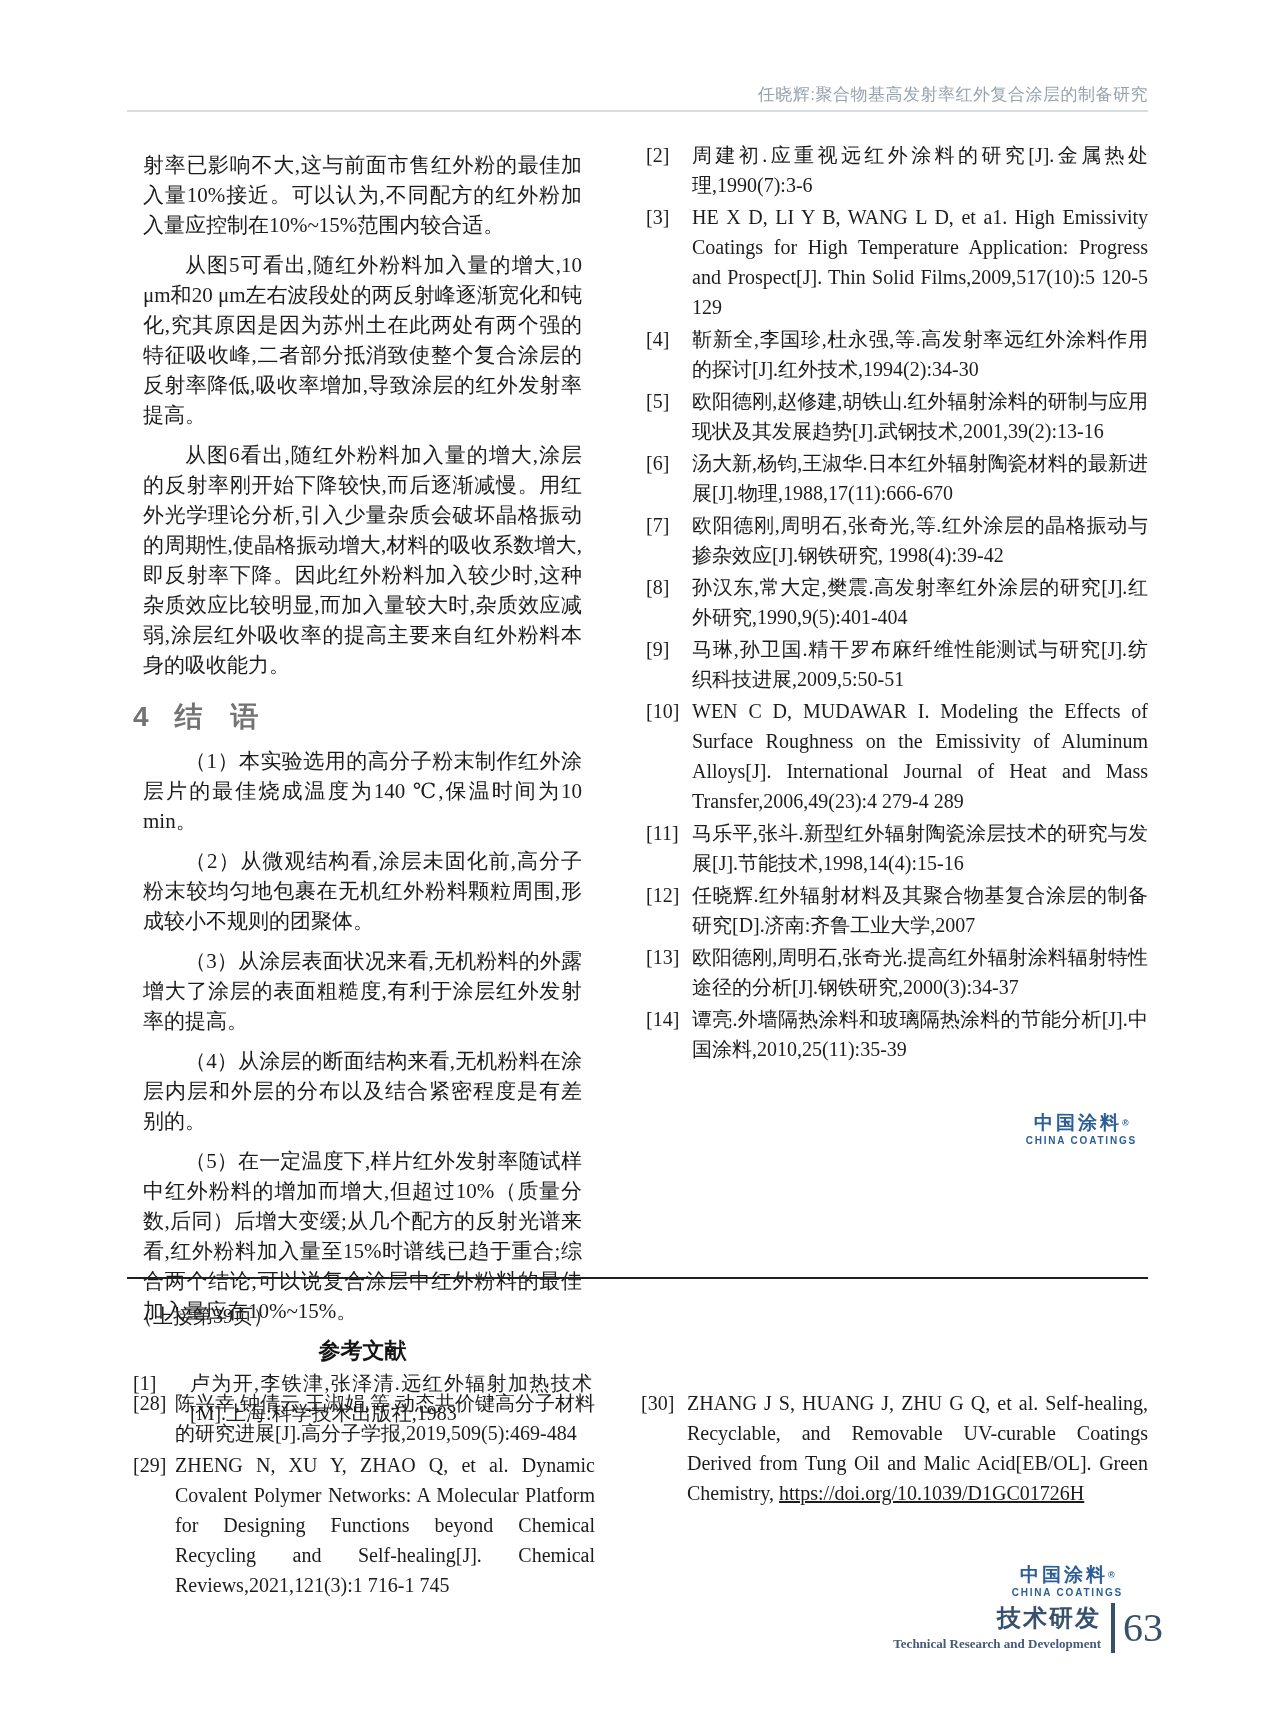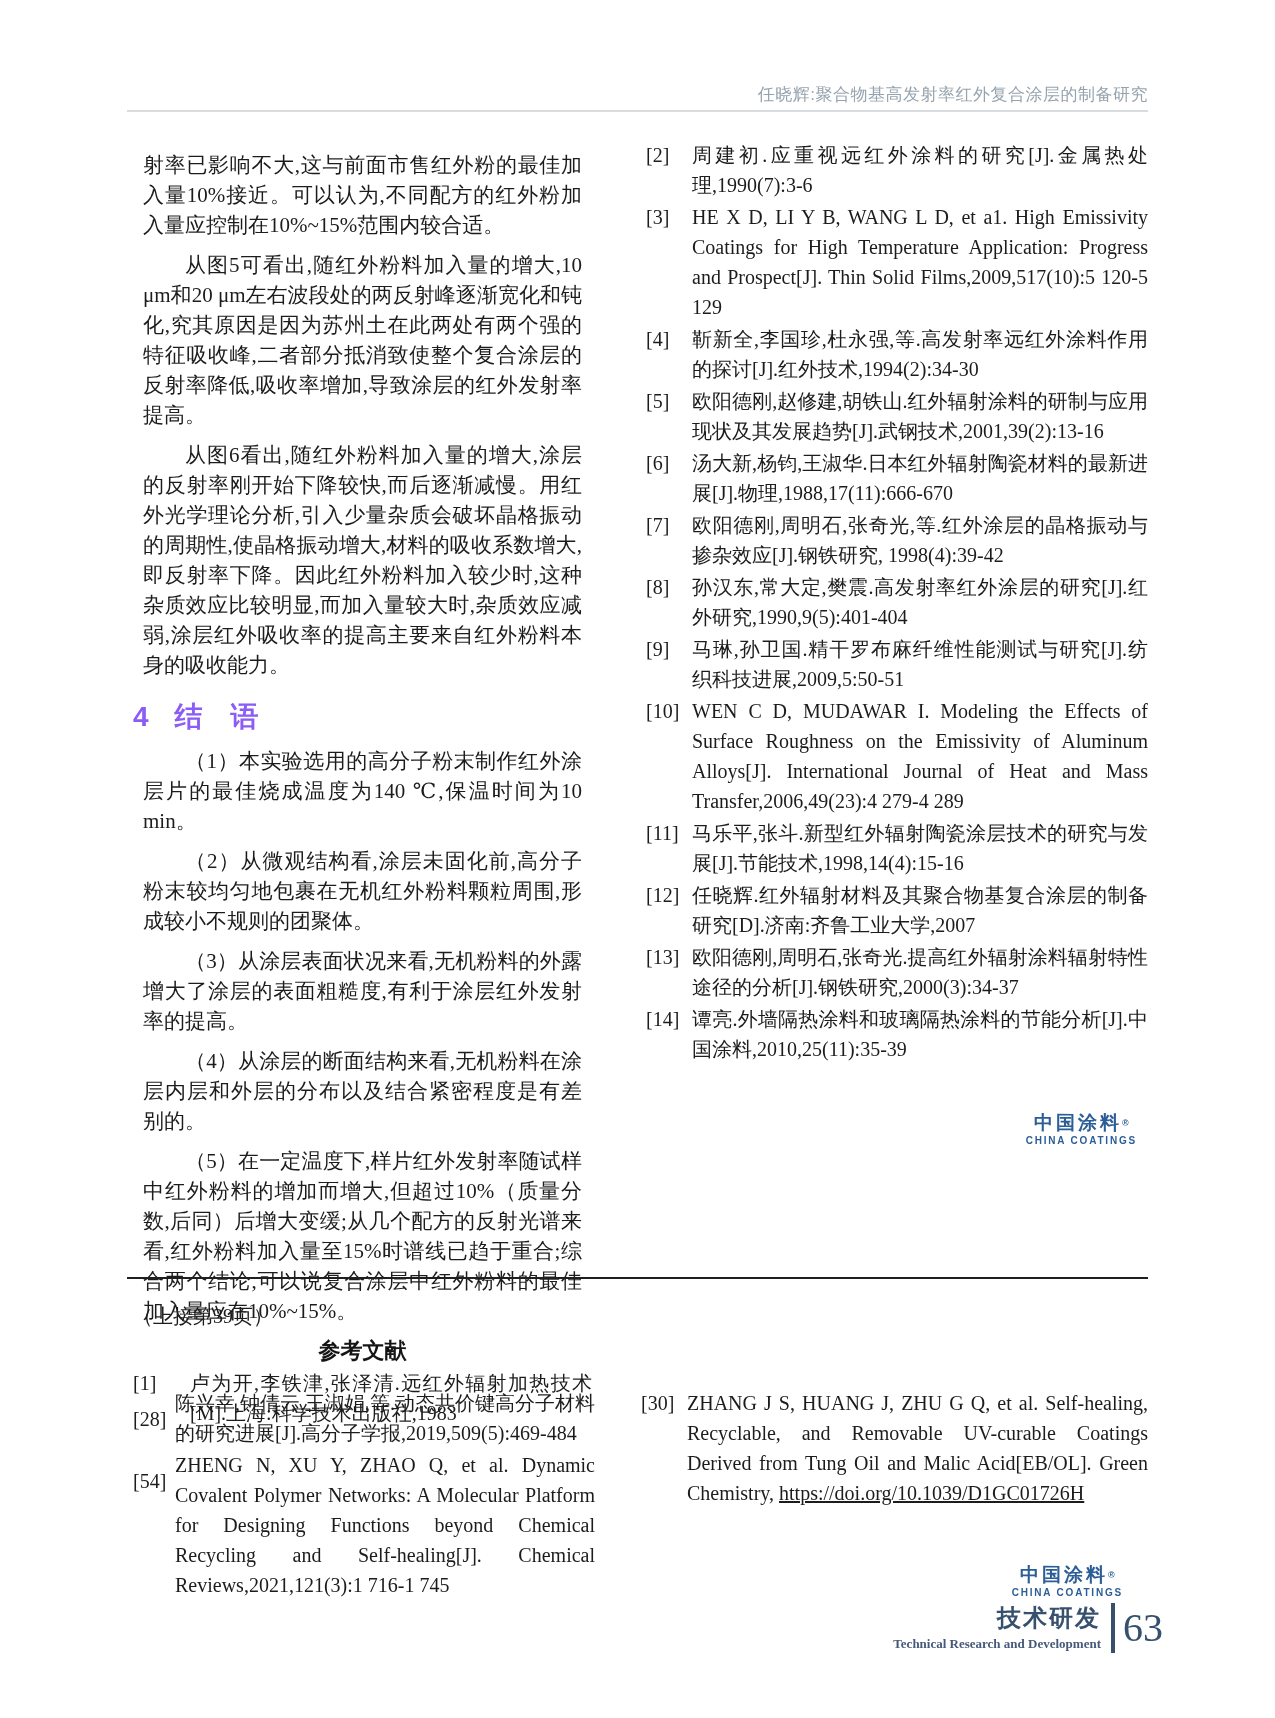--- a/index.html
+++ b/index.html
@@ -10,21 +10,21 @@
         letter-spacing:.5px;font-family:"Liberation Sans","DejaVu Sans",sans-serif;}
   .head-rule{position:absolute;top:110px;left:127px;width:1021px;height:2px;background:#d9dcdf;}
 
   .col{position:absolute;text-align:justify;}
   .col-left{top:140px;left:133px;width:459px;font-size:21px;line-height:30px;}
   .col-right{top:140px;left:646px;width:502px;font-size:20px;line-height:30px;}
   .body-p{margin:10px;text-indent:2em;}
   .body-p.no-indent{text-indent:0;}
 
   .sec-head{margin:20px 0 12px 0;font-family:"Liberation Sans","DejaVu Sans",sans-serif;
-        font-size:28px;font-weight:bold;color:#8b5cf6;line-height:34px;text-align:left;}
+        font-size:28px;font-weight:bold;color:#737373;line-height:34px;text-align:left;}
   .sec-title{margin-left:26px;}
 
   .refs-title{margin:4px 0 2px 0;text-align:center;font-family:"Liberation Sans","DejaVu Sans",sans-serif;
         font-size:22px;font-weight:bold;color:#141414;}
 
   .ref{display:flex;margin:0 0 2px 0;font-size:20px;line-height:30px;}
   .ref-id{flex:0 0 46px;}
   .col-left .ref-id{flex:0 0 57px;}
   .ref-text{flex:1;text-align:justify;}
 
@@ -33,21 +33,21 @@
   .logo-reg{font-size:9px;vertical-align:top;letter-spacing:0;}
   .logo-en{font-size:10px;font-weight:bold;letter-spacing:1.8px;line-height:11px;margin-top:2px;white-space:nowrap;}
   .logo-a{top:1072px;right:138px;}
   .logo-b{top:1524px;right:152px;}
 
   .divider{position:absolute;top:1277px;left:127px;width:1021px;height:2px;background:#1f1f1f;}
   .cont-note{position:absolute;top:1303px;left:133px;font-size:20px;}
 
   .col-bl{top:1388px;left:133px;width:462px;font-size:20px;line-height:30px;}
   .col-br{top:1388px;left:641px;width:507px;font-size:20px;line-height:30px;}
-  .col-bl .ref-id{flex:0 0 42px;margin-top:16px;}
+  .col-bl .ref-id{flex:0 0 42px;}
   .col-br .ref-id{flex:0 0 46px;}
   .doi{color:inherit;text-decoration:underline;}
 
   .footer{position:absolute;top:1603px;right:112px;display:flex;align-items:center;}
   .footer-left{text-align:right;}
   .f-cn{font-family:"Liberation Sans","DejaVu Sans",sans-serif;font-weight:bold;font-size:24px;
         color:#36506e;letter-spacing:2px;line-height:28px;}
   .f-en{font-weight:bold;font-size:13px;color:#45597a;line-height:16px;margin-top:4px;}
   .f-bar{width:4px;height:50px;background:#36506e;margin:0 8px 0 10px;}
   .f-page{font-size:40px;color:#36506e;line-height:42px;}
@@ -144,21 +144,21 @@
   <div class="divider"></div>
 
   <div class="cont-note">（上接第39页）</div>
 
   <div class="col col-bl">
     <div class="ref">
       <span class="ref-id">[28]</span>
       <span class="ref-text">陈兴幸,钟倩云,王淑娟,等.动态共价键高分子材料的研究进展[J].高分子学报,2019,509(5):469-484</span>
     </div>
     <div class="ref">
-      <span class="ref-id">[54]</span>
+      <span class="ref-id">[29]</span>
       <span class="ref-text">ZHENG N, XU Y, ZHAO Q, et al. Dynamic Covalent Polymer Networks: A Molecular Platform for Designing Functions beyond Chemical Recycling and Self-healing[J]. Chemical Reviews,2021,121(3):1 716-1 745</span>
     </div>
   </div>
 
   <div class="col col-br">
     <div class="ref">
       <span class="ref-id">[30]</span>
       <span class="ref-text"><span>ZHANG J S, HUANG J, ZHU G Q, et al. Self-healing, Recyclable, and Removable UV-curable Coatings Derived from Tung Oil and Malic Acid[EB/OL]. Green Chemistry, </span><a class="doi" href="#">https://doi.org/10.1039/D1GC01726H</a></span>
     </div>
   </div>

